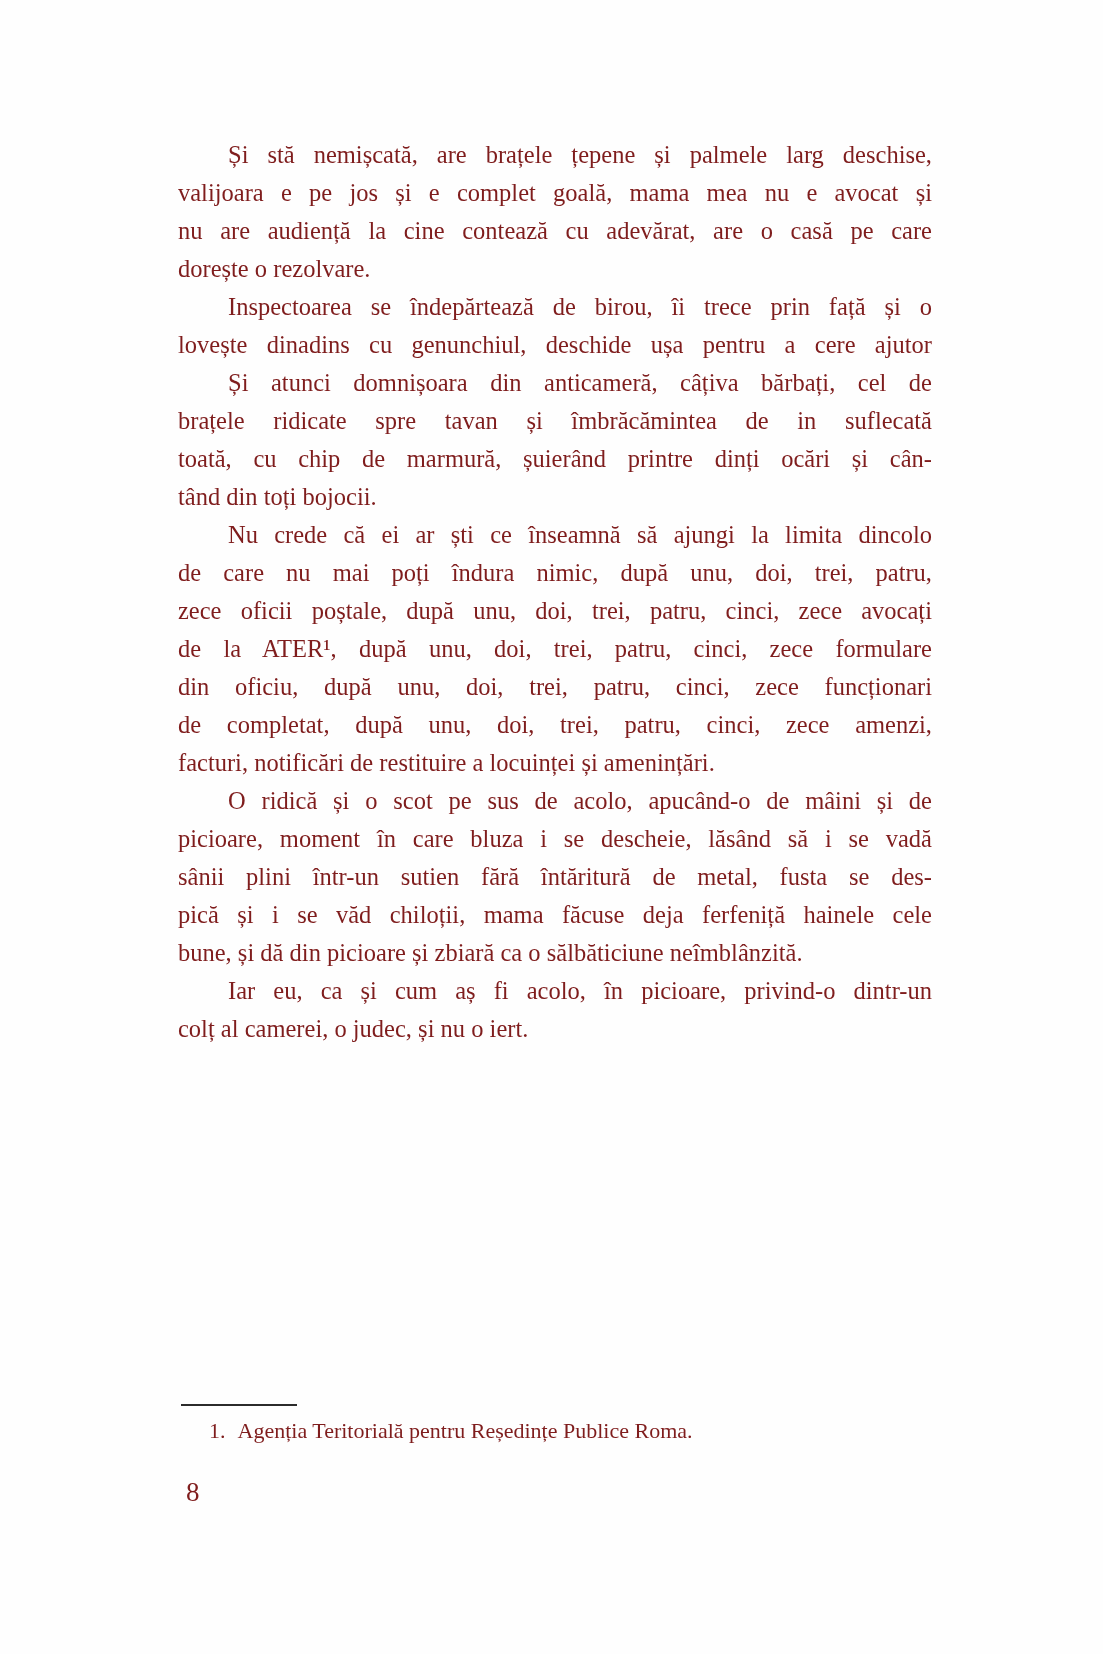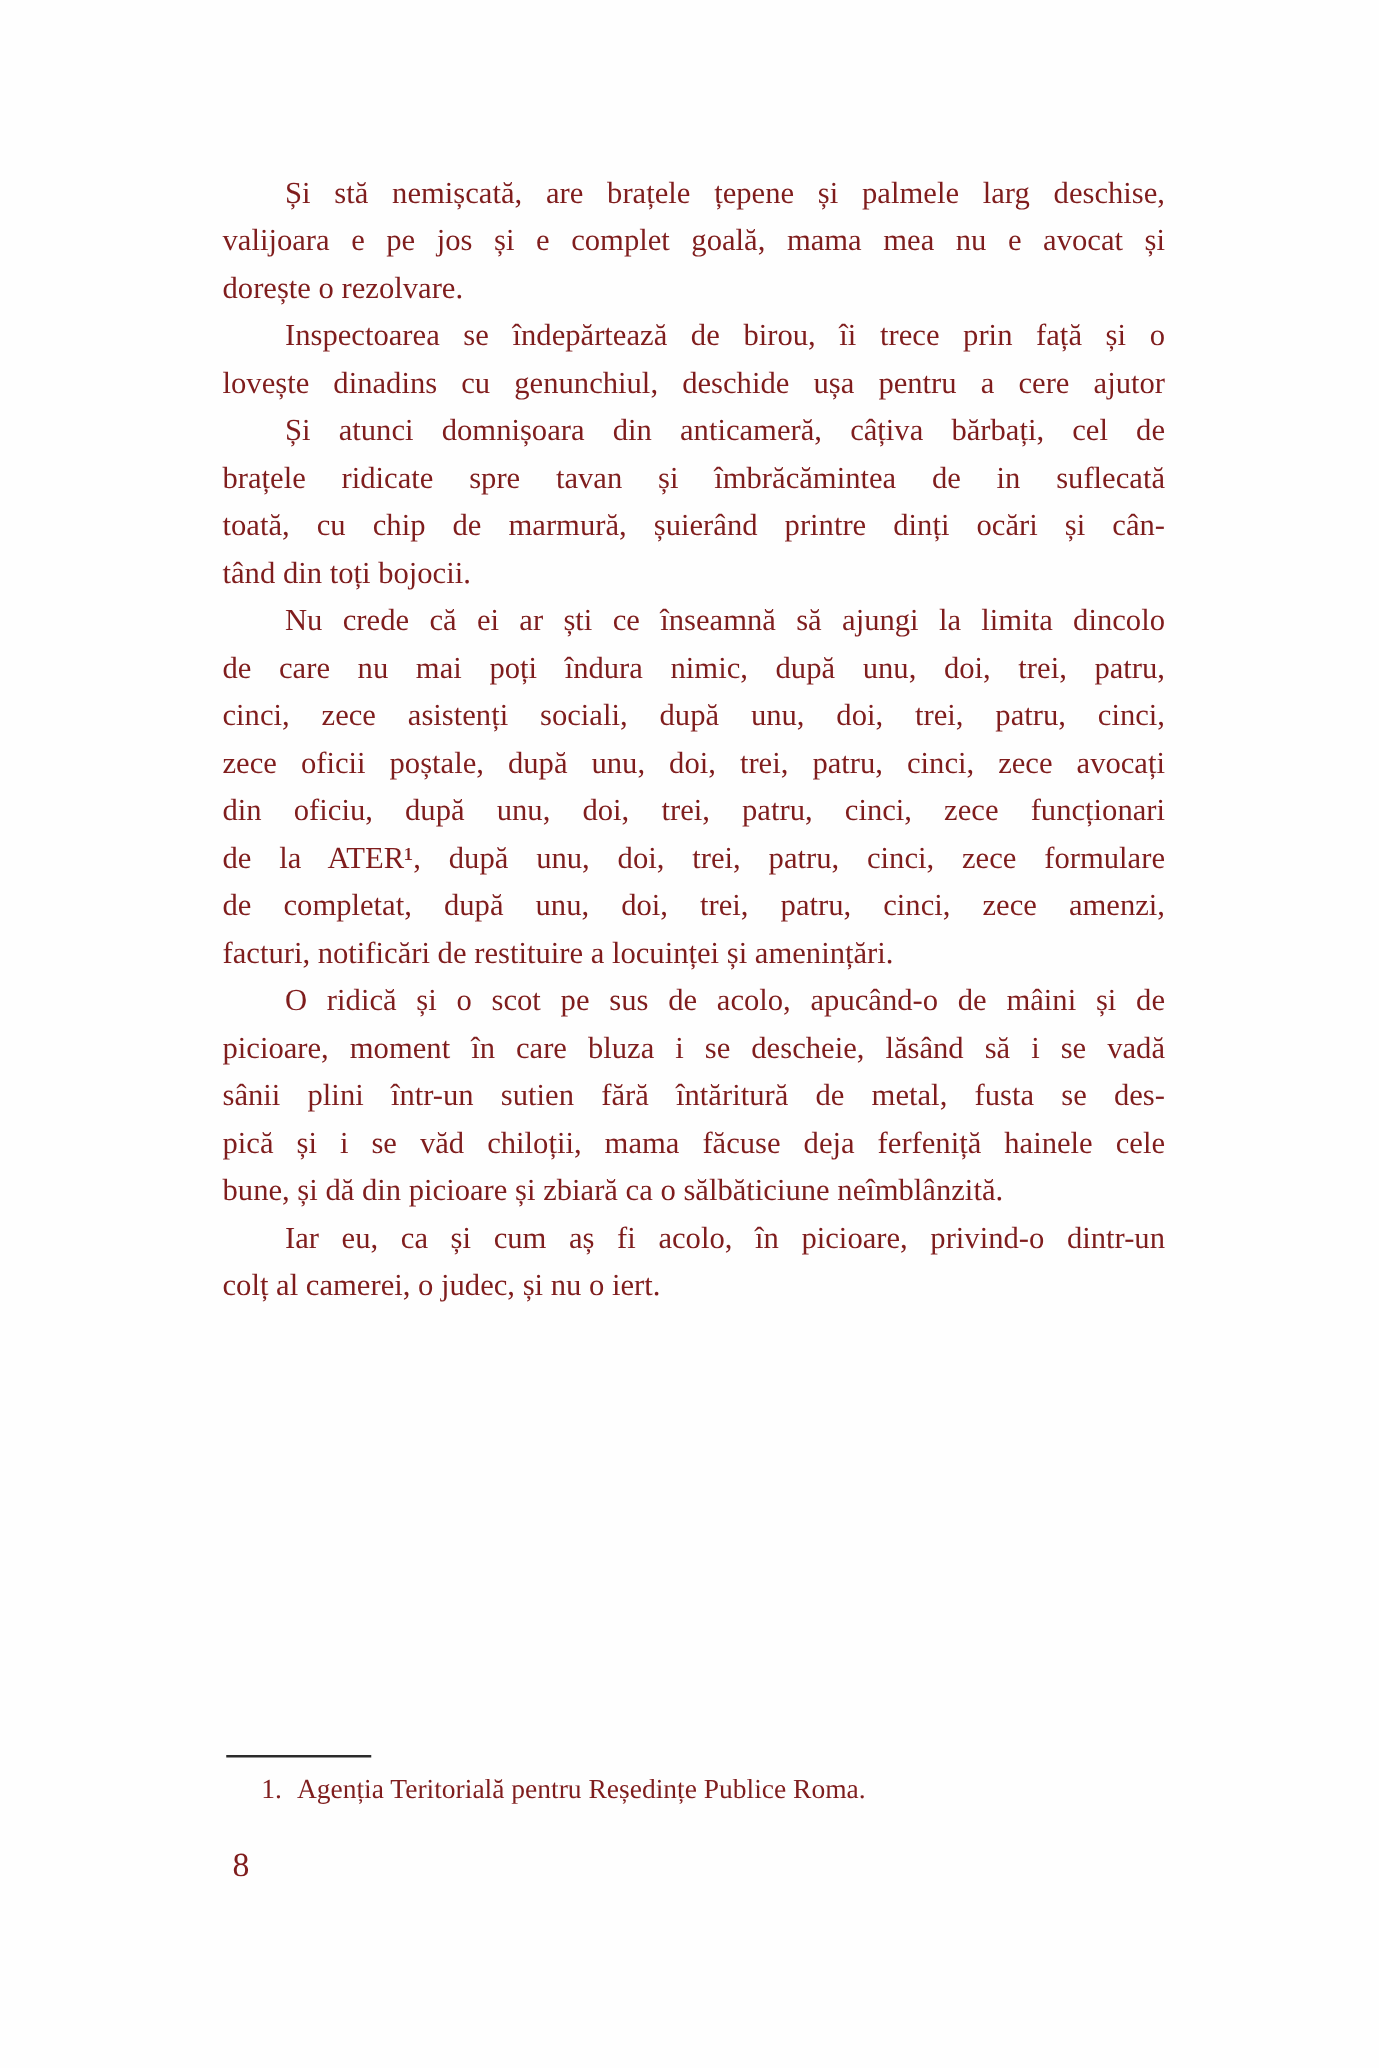--- a/index.html
+++ b/index.html
@@ -69,39 +69,39 @@
 </head>
 <body>
 
 <div class="page">
 
   <div class="text-block">
 
   <div class="paragraph">
         <div class="line indent">Și stă nemișcată, are brațele țepene și palmele larg deschise,</div>
         <div class="line">valijoara e pe jos și e complet goală, mama mea nu e avocat și</div>
+        <div class="line">nu are audiență la cine contează cu adevărat, are o casă pe care</div>
         <div class="line last">dorește o rezolvare.</div>
       </div>
       <div class="paragraph">
         <div class="line indent">Inspectoarea se îndepărtează de birou, îi trece prin față și o</div>
         <div class="line">lovește dinadins cu genunchiul, deschide ușa pentru a cere ajutor</div>
       </div>
       <div class="paragraph">
         <div class="line indent">Și atunci domnișoara din anticameră, câțiva bărbați, cel de</div>
         <div class="line">brațele ridicate spre tavan și îmbrăcămintea de in suflecată</div>
         <div class="line">toată, cu chip de marmură, șuierând printre dinți ocări și cân-</div>
         <div class="line last">tând din toți bojocii.</div>
       </div>
       <div class="paragraph">
         <div class="line indent">Nu crede că ei ar ști ce înseamnă să ajungi la limita dincolo</div>
         <div class="line">de care nu mai poți îndura nimic, după unu, doi, trei, patru,</div>
-        <div class="line">cinci, zece asistenți sociali, după unu, doi, trei, patru, cinci,</div>
         <div class="line">zece oficii poștale, după unu, doi, trei, patru, cinci, zece avocați</div>
+        <div class="line">de la ATER¹, după unu, doi, trei, patru, cinci, zece formulare</div>
         <div class="line">din oficiu, după unu, doi, trei, patru, cinci, zece funcționari</div>
-        <div class="line">de la ATER¹, după unu, doi, trei, patru, cinci, zece formulare</div>
         <div class="line">de completat, după unu, doi, trei, patru, cinci, zece amenzi,</div>
         <div class="line last">facturi, notificări de restituire a locuinței și amenințări.</div>
       </div>
       <div class="paragraph">
         <div class="line indent">O ridică și o scot pe sus de acolo, apucând-o de mâini și de</div>
         <div class="line">picioare, moment în care bluza i se descheie, lăsând să i se vadă</div>
         <div class="line">sânii plini într-un sutien fără întăritură de metal, fusta se des-</div>
         <div class="line">pică și i se văd chiloții, mama făcuse deja ferfeniță hainele cele</div>
         <div class="line last">bune, și dă din picioare și zbiară ca o sălbăticiune neîmblânzită.</div>
       </div>

